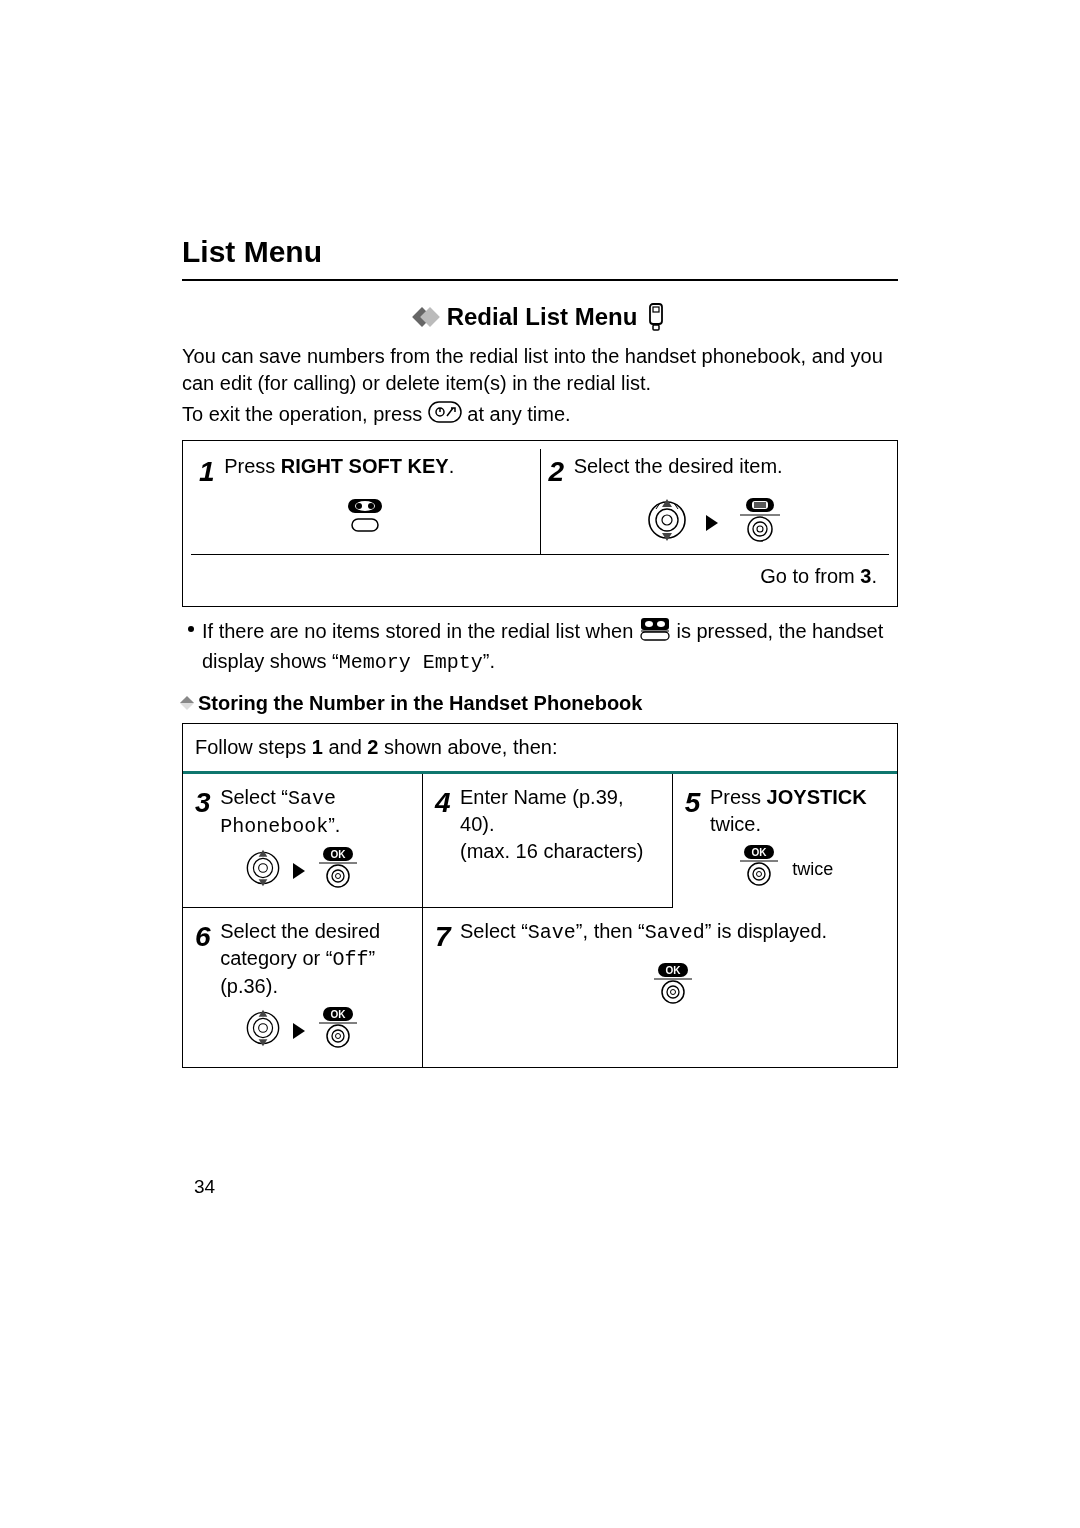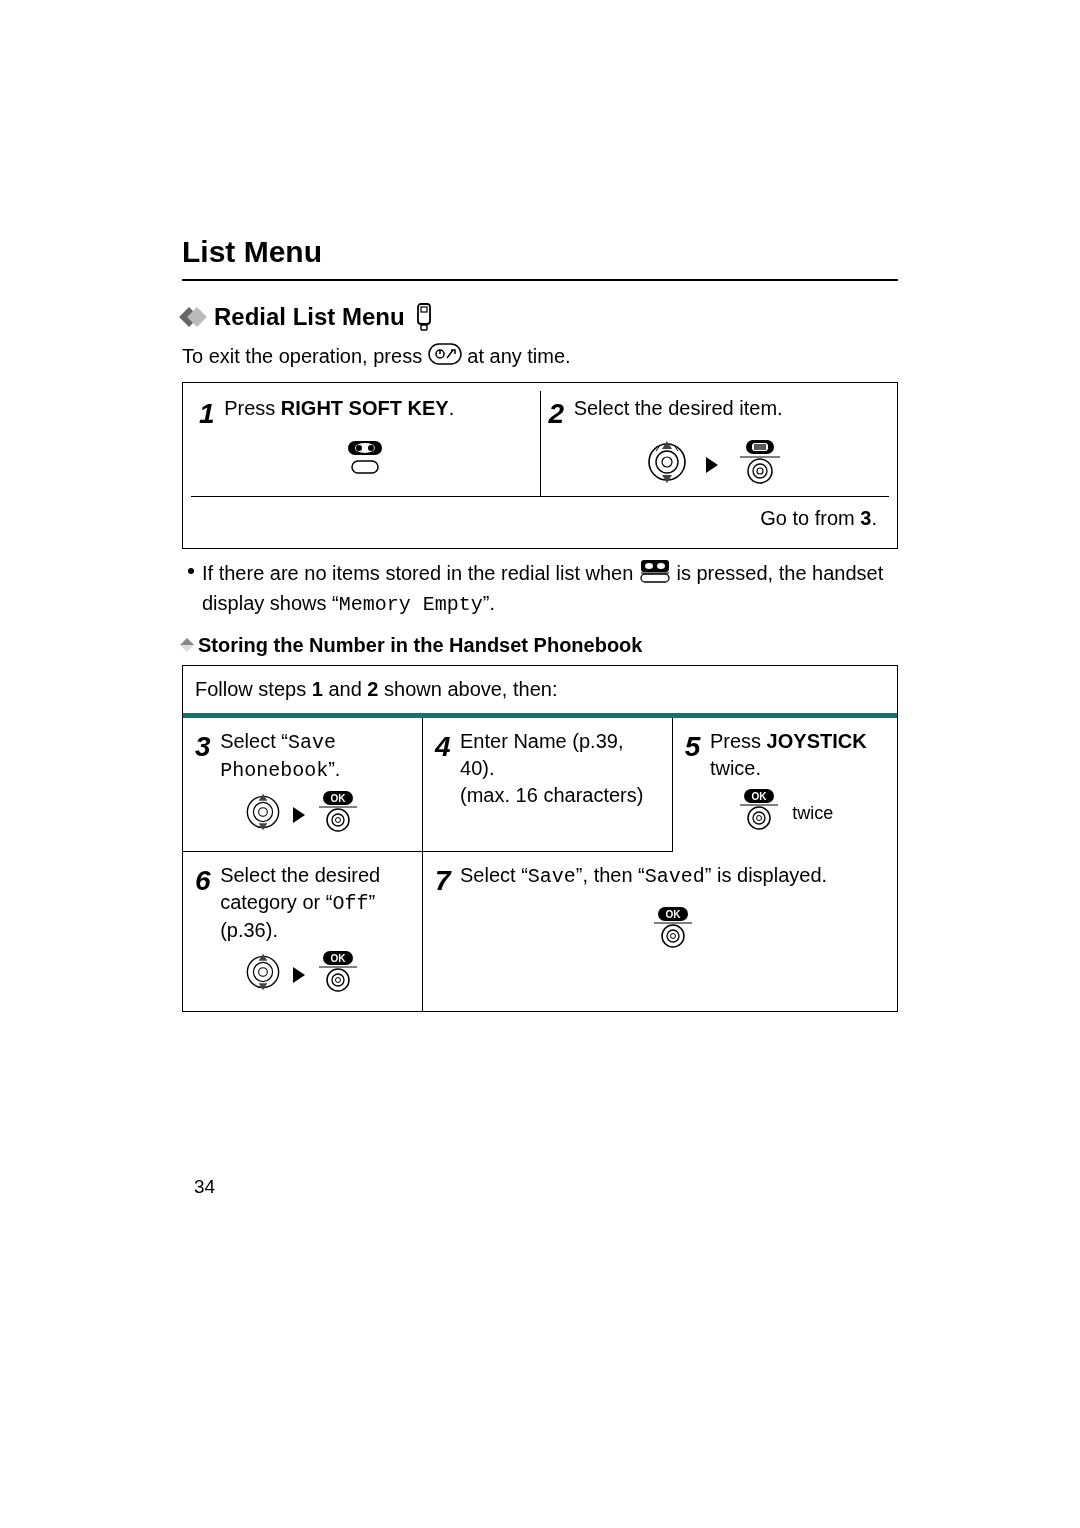--- a/index.html
+++ b/index.html
@@ -25,20 +25,21 @@
   }
   .hr {
     border-top: 2px solid #000;
     margin: 6px 0 20px 0;
   }
   .section-row {
     display: flex;
     align-items: center;
     gap: 10px;
     margin-bottom: 10px;
+    justify-content: center;
   }
   .double-diamond {
     display: inline-flex;
     gap: -4px;
   }
   .diamond {
     width: 14px; height: 14px;
     transform: rotate(45deg);
     display: inline-block;
   }
@@ -122,21 +123,21 @@
     font-weight:bold;
     margin:14px 0 6px 0;
     display:flex;
     align-items:center;
   }
   .grid-box {
     border:1px solid #000;
   }
   .follow {
     padding:10px 12px;
-    border-bottom:5px solid #0f766e;
+    border-bottom:3px solid #0f766e;
   }
   .g-cell {
     box-sizing:border-box;
     padding:10px 12px;
     border-right:1px solid #000;
   }
   .g-cell.last { border-right:none; }
   .row1 .g-cell { border-bottom:1px solid #000; }
   .row1 .g-cell:nth-child(3) { border-bottom:none; }
   .row1 { display:flex; width:100%; }
@@ -177,20 +178,21 @@
     <span class="handset-icon svg-wrap">
       <svg width="18" height="28" viewBox="0 0 18 28">
         <rect x="3" y="1" width="12" height="20" rx="3" fill="none" stroke="#000" stroke-width="1.8"></rect>
         <rect x="6" y="4" width="6" height="5" fill="none" stroke="#000" stroke-width="1.2"></rect>
         <rect x="6" y="22" width="6" height="5" rx="1" fill="none" stroke="#000" stroke-width="1.5"></rect>
       </svg>
     </span>
   </div>
 
   <div class="intro">
+    <p>You can save numbers from the redial list into the handset phonebook, and you can edit (for calling) or delete item(s) in the redial list.</p>
     <p>
       <span>To exit the operation, press </span>
       <span class="inline-icon svg-wrap">
         <svg width="34" height="22" viewBox="0 0 34 22">
           <rect x="1" y="1" width="32" height="20" rx="10" fill="none" stroke="#000" stroke-width="1.5"></rect>
           <circle cx="12" cy="11" r="4" fill="none" stroke="#000" stroke-width="1.5"></circle>
           <line x1="12" y1="7" x2="12" y2="11" stroke="#000" stroke-width="1.5"></line>
           <path d="M19 15 L25 7 M23 7 L27 7 L27 11" fill="none" stroke="#000" stroke-width="1.5"></path>
         </svg>
       </span>

